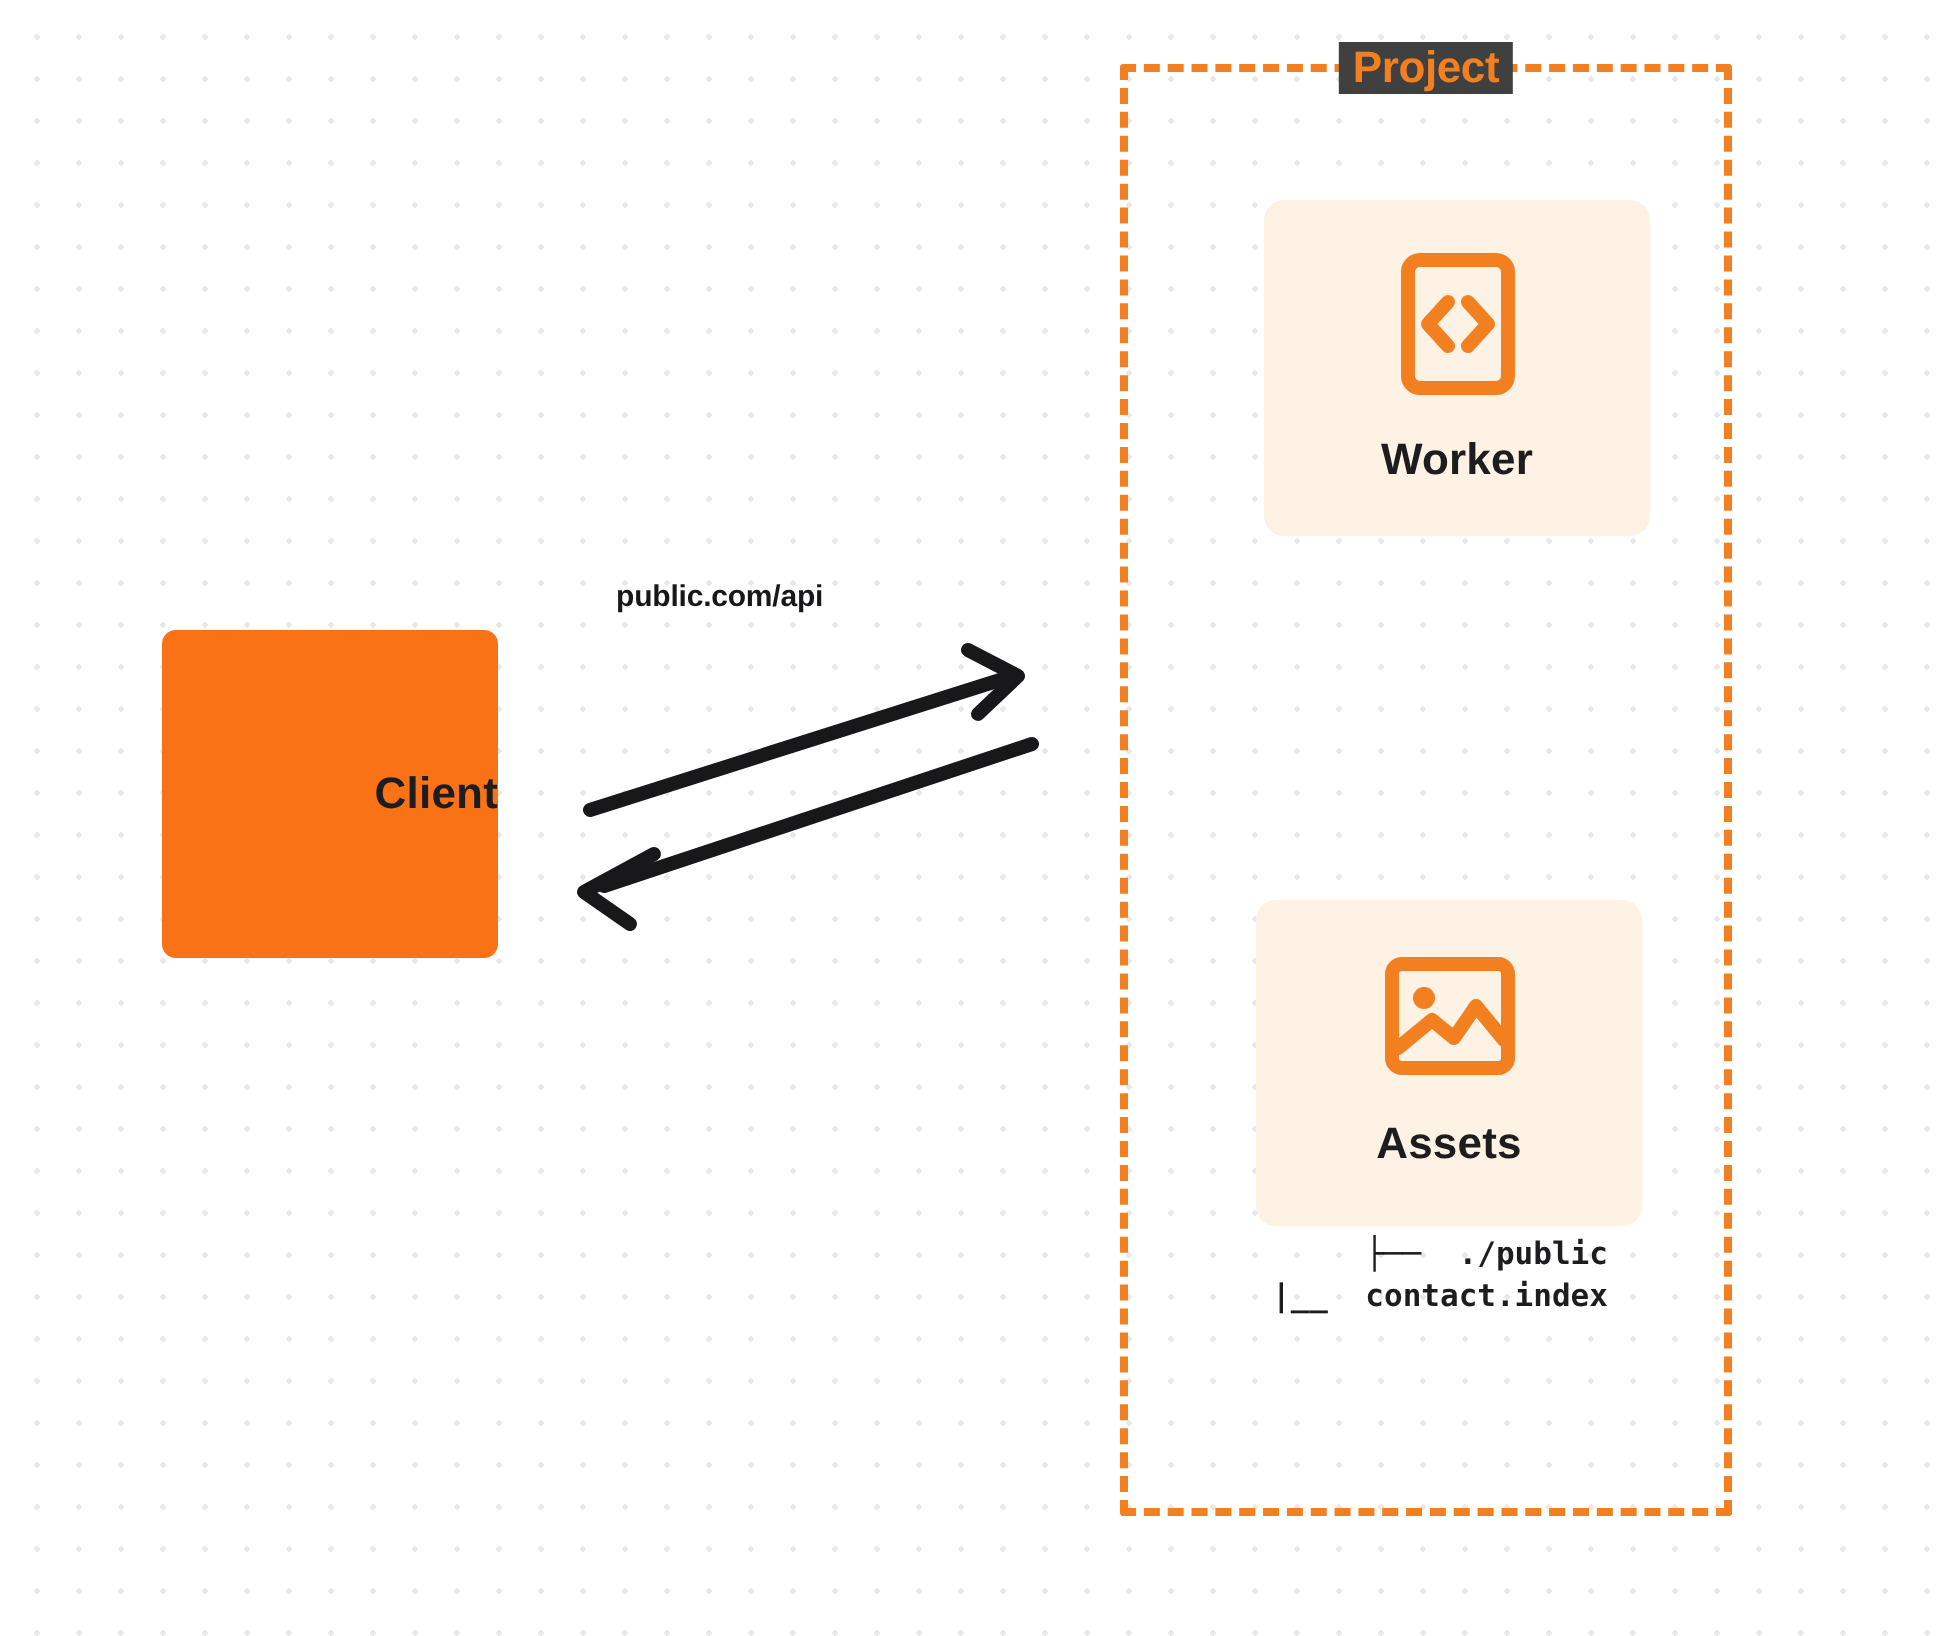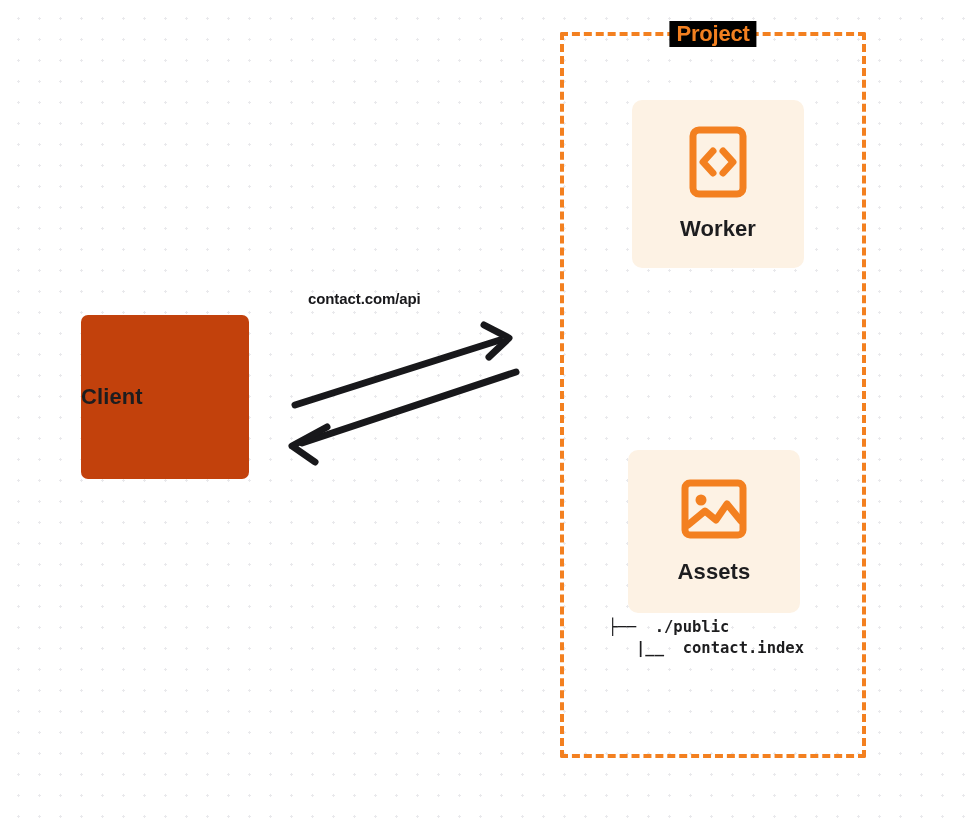--- a/index.html
+++ b/index.html
@@ -25,25 +25,25 @@
     inset: 0;
   }
 
   
   .client-box {
     position: absolute;
     left: 81px;
     top: 315px;
     width: 168px;
     height: 164px;
-    background: #c2410c;
+    background: #f97316;
     border-radius: 7px;
     display: flex;
     align-items: center;
-    justify-content: flex-start;
+    justify-content: flex-end;
   }
   .client-label {
     font-size: 22px;
     font-weight: bold;
     color: #1d1d1f;
     letter-spacing: 0.1px;
   }
 
   
   .edge-label {
@@ -75,33 +75,33 @@
     width: 306px;
     height: 726px;
     border: 4px dashed #f38020;
     border-radius: 2px;
   }
   .project-title {
     position: absolute;
     top: -15px;
     left: 50%;
     transform: translateX(-50%);
-    background: #000000;
+    background: #404040;
     padding: 0 7px;
     font-size: 22px;
     font-weight: bold;
     color: #f38020;
     letter-spacing: -0.2px;
     white-space: nowrap;
   }
 
   
   .service-card {
     position: absolute;
-    width: 172px;
+    width: 193px;
     background: #fdf2e4;
     border-radius: 10px;
     display: flex;
     flex-direction: column;
     align-items: center;
     justify-content: center;
   }
   .card-worker {
     left: 632px;
     top: 100px;
@@ -128,33 +128,34 @@
   .file-tree {
     position: absolute;
     left: 608px;
     top: 617px;
     font-family: "DejaVu Sans Mono", "Liberation Mono", monospace;
     font-size: 15.5px;
     font-weight: bold;
     line-height: 21px;
     color: #1d1d1f;
     white-space: pre;
+    text-align: right;
   }
   .tree-row { display: block; }
 </style>
 </head>
 <body>
 
 <div id="diagram-canvas">
 
   <div class="client-box">
     <span class="client-label">Client</span>
   </div>
 
-  <div class="edge-label">contact.com/api</div>
+  <div class="edge-label">public.com/api</div>
 
   <svg class="arrows-layer" viewBox="0 0 980 818" width="980" height="818">
 
     <g>
       <line x1="295" y1="405" x2="500" y2="340" stroke="#18181b" stroke-width="7" stroke-linecap="round"></line>
       <polyline points="484,325 509,338 489,357" fill="none" stroke="#18181b" stroke-width="7" stroke-linecap="round" stroke-linejoin="round"></polyline>
     </g>
 
     <g>
       <line x1="516" y1="372" x2="302" y2="443" stroke="#18181b" stroke-width="7" stroke-linecap="round"></line>

